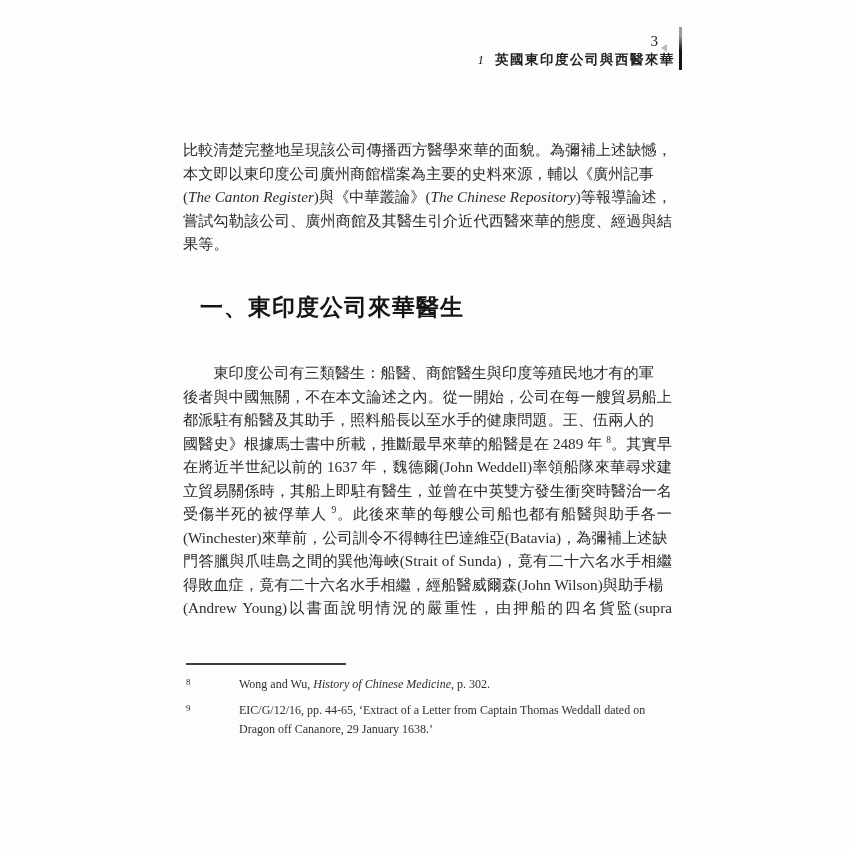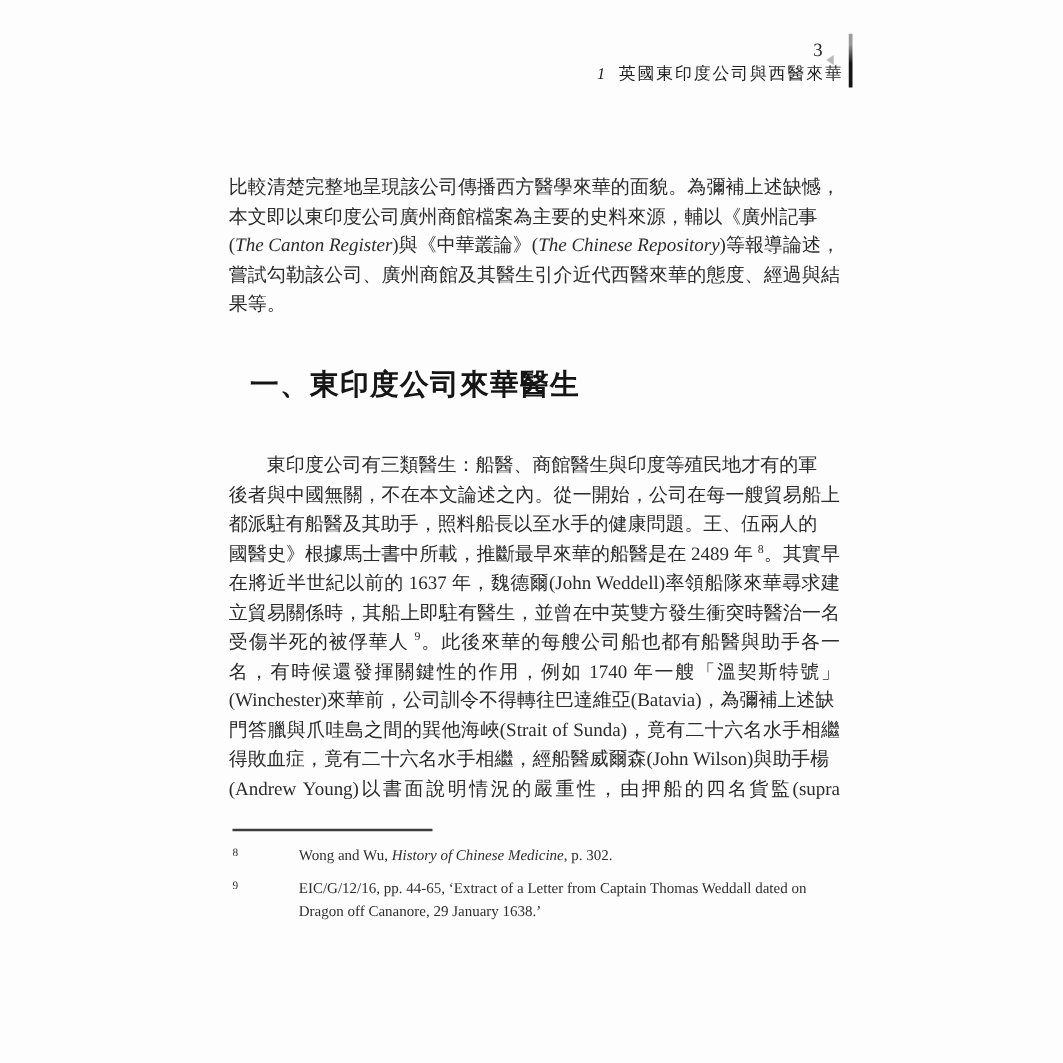--- a/index.html
+++ b/index.html
@@ -12,21 +12,21 @@
   .hdr-num { position:absolute; top:33px; right:192px; font-size:15px; color:#222; }
   .speck {
     position:absolute; top:44px; left:661px; width:0; height:0;
     border-top:4px solid transparent; border-bottom:4px solid transparent;
     border-right:6px solid #b9b9b9;
   }
   .hdr-title { position:absolute; top:50px; right:175px; white-space:nowrap; color:#1e1e1e; }
   .hdr-title .chap { font-style:italic; font-size:13px; margin-right:7px; }
   .hdr-title .ttl {
     font-family:"Liberation Sans","DejaVu Sans",sans-serif;
-    font-weight:400; font-size:13.5px; letter-spacing:1.5px;
+    font-weight:700; font-size:13.5px; letter-spacing:1.5px;
   }
   .hdr-rule {
     position:absolute; top:27px; left:679px; width:2.5px; height:43px;
     background:linear-gradient(#9a9a9a 20%, #141414 55%);
   }
   
   .col { position:absolute; left:183px; width:489px; }
   .para { font-size:15.2px; line-height:23.5px; color:#2b2b2b; }
   .para .tline { height:23.5px; overflow:hidden; }
   .just { text-align-last:justify; }
@@ -71,21 +71,20 @@
   <div id="heading">一、東印度公司來華醫生</div>
 
   <div id="para2" class="col para">
       <div class="tline just"><span>　　東印度公司有三類醫生：船醫、商館醫生與印度等殖民地才有的軍醫，</span></div>
       <div class="tline just"><span>後者與中國無關，不在本文論述之內。從一開始，公司在每一艘貿易船上</span></div>
       <div class="tline just"><span>都派駐有船醫及其助手，照料船長以至水手的健康問題。王、伍兩人的《中</span></div>
       <div class="tline just"><span>國醫史》根據馬士書中所載，推斷最早來華的船醫是在 2489 年 </span><span class="sup">8</span><span>。其實早</span></div>
       <div class="tline just"><span>在將近半世紀以前的 1637 年，魏德爾(John Weddell)率領船隊來華尋求建</span></div>
       <div class="tline just"><span>立貿易關係時，其船上即駐有醫生，並曾在中英雙方發生衝突時醫治一名</span></div>
       <div class="tline just"><span>受傷半死的被俘華人 </span><span class="sup">9</span><span>。此後來華的每艘公司船也都有船醫與助手各一</span></div>
-      <div class="tline just"><span>名，有時候還發揮關鍵性的作用，例如 1740 年一艘「溫契斯特號」</span></div>
       <div class="tline just"><span>(Winchester)來華前，公司訓令不得轉往巴達維亞(Batavia)，為彌補上述缺憾</span></div>
       <div class="tline just"><span>門答臘與爪哇島之間的巽他海峽(Strait of Sunda)，竟有二十六名水手相繼</span></div>
       <div class="tline just"><span>得敗血症，竟有二十六名水手相繼，經船醫威爾森(John Wilson)與助手楊格</span></div>
       <div class="tline just"><span>(Andrew Young)以書面說明情況的嚴重性，由押船的四名貨監(supra</span></div>
     </div>
 
   <div class="fn-rule"></div>
   <div id="fn8" class="fn">
     <span class="fnum">8</span>
     <div>

